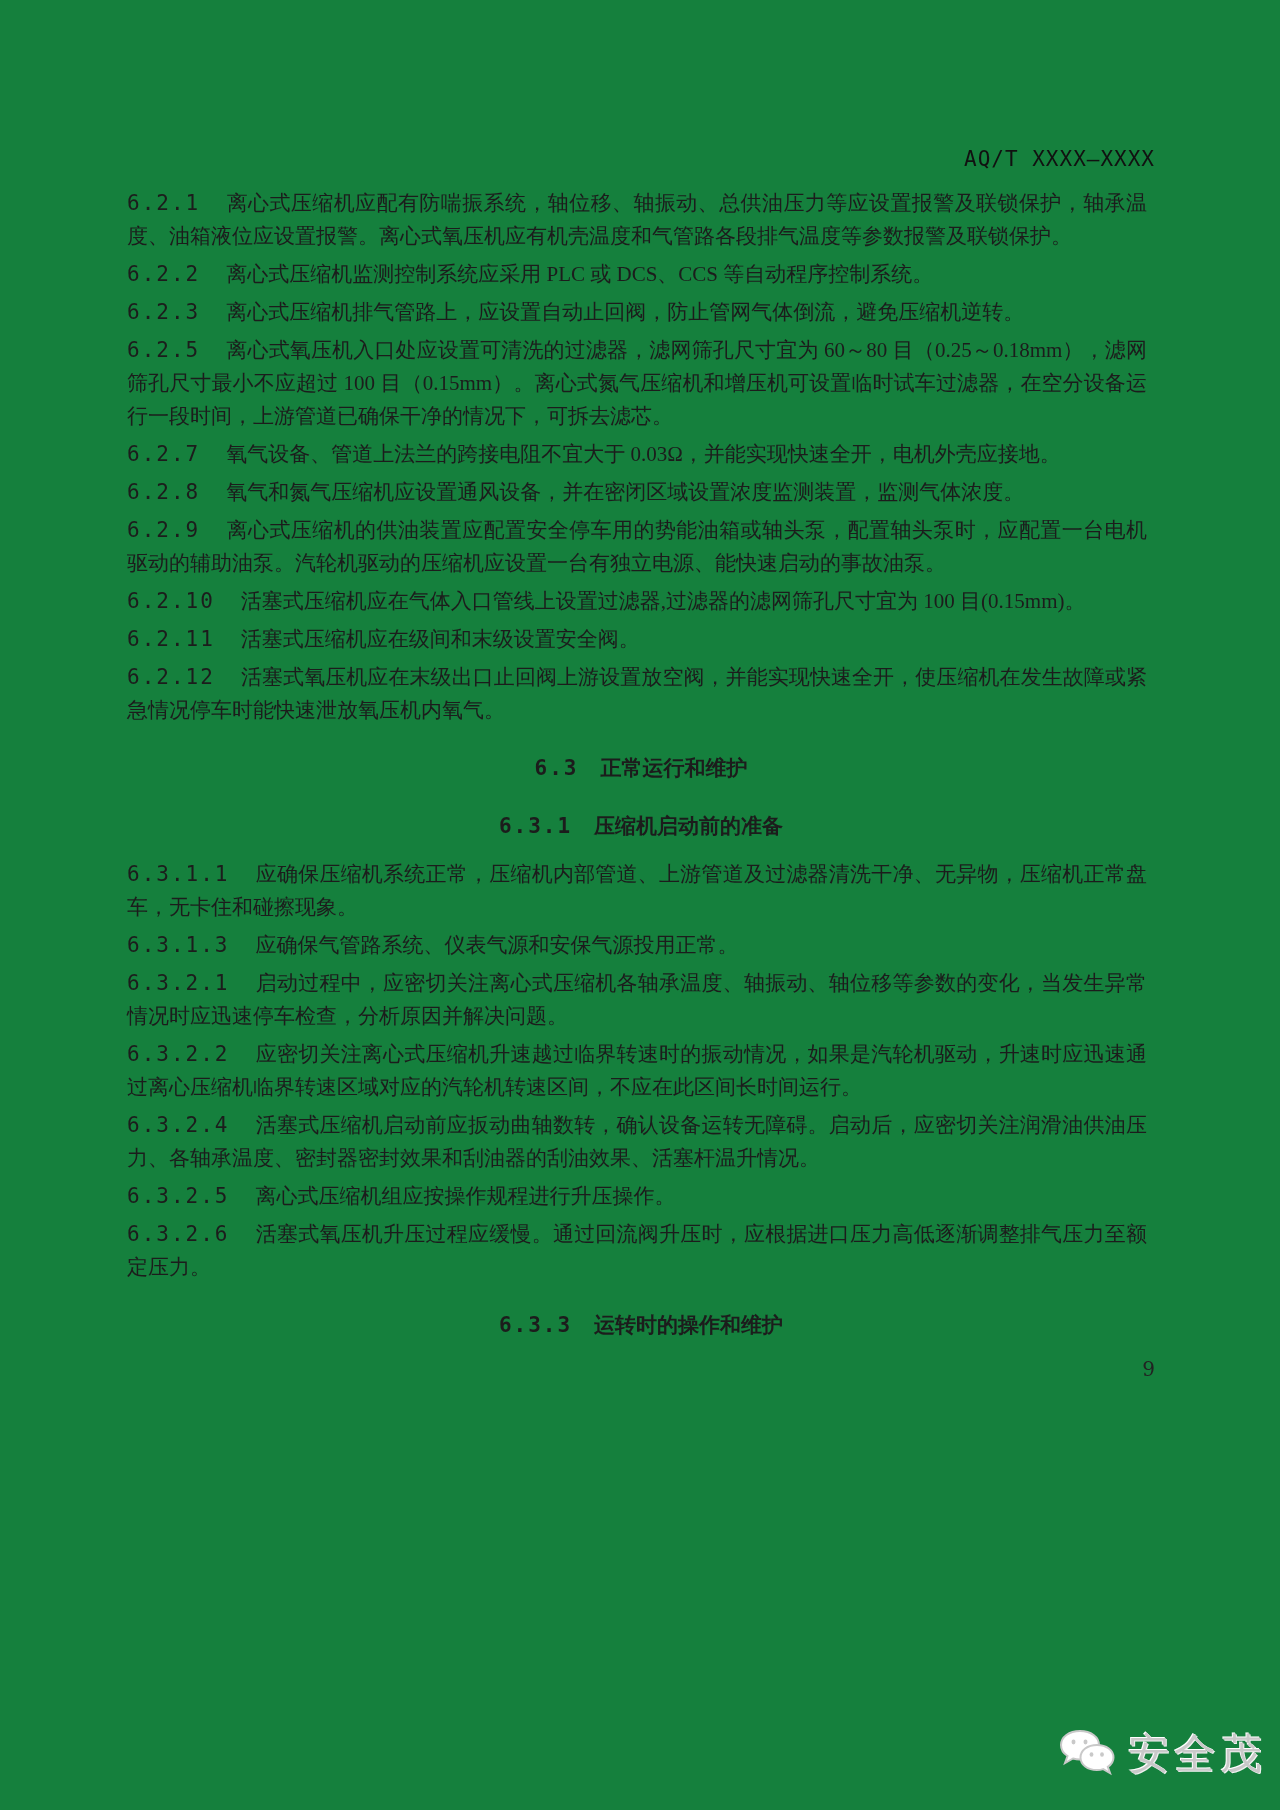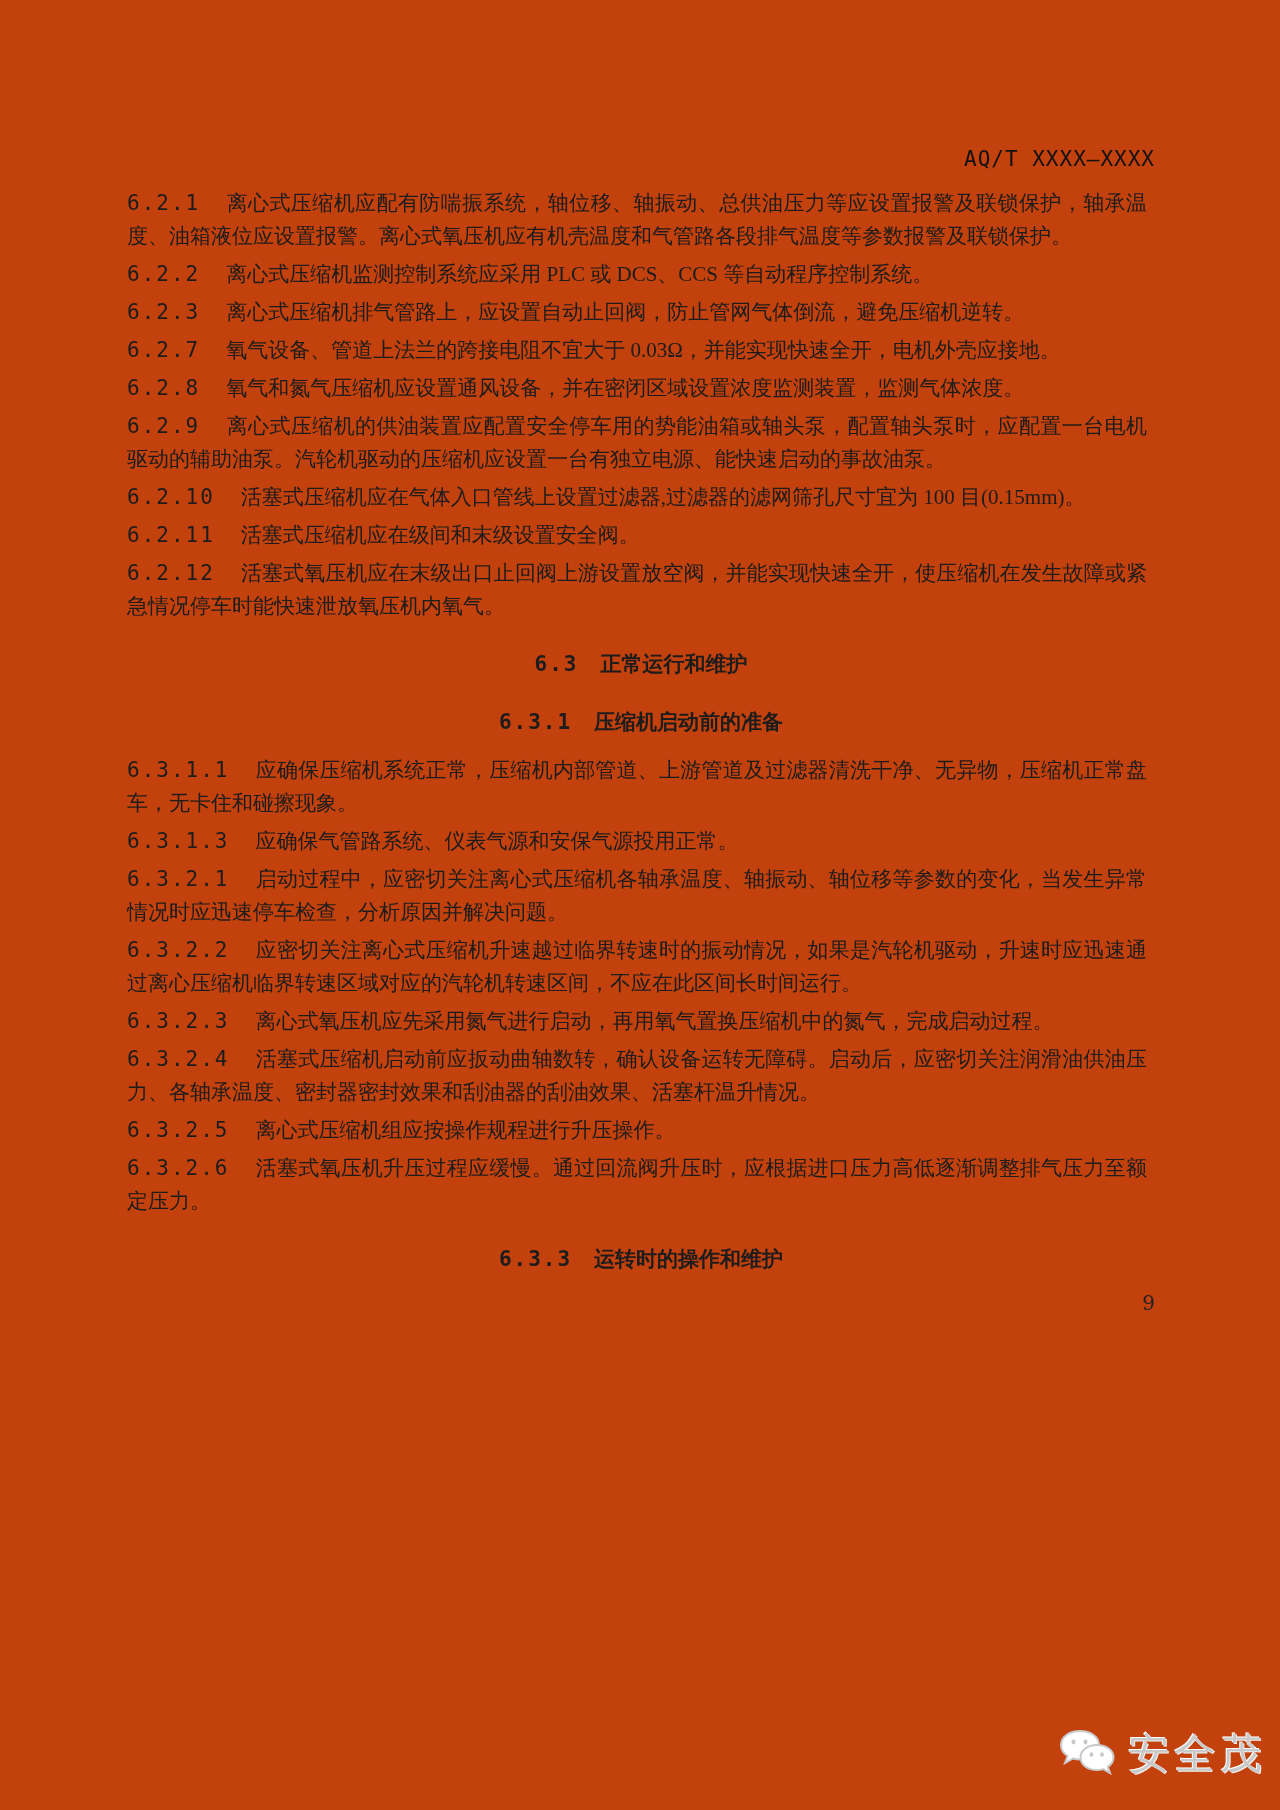--- a/index.html
+++ b/index.html
@@ -1,21 +1,21 @@
 <!DOCTYPE html>
 <html lang="zh"><head>
 <meta charset="utf-8">
 <style>
   html,body { margin:0; padding:0; }
   body { background:#ffffff; }
   .page {
     position: relative;
     width: 1280px;
     height: 1810px;
-    background: #c2410c;
+    background: #15803d;
     overflow: hidden;
     font-family: "Liberation Serif", "DejaVu Serif", serif;
     color: #1c1c1c;
   }
   .content {
     position: absolute;
     left: 127px;
     top: 146px;
     width: 1028px;
   }
@@ -86,20 +86,23 @@
         <p class="para body">
     <span class="num">6.2.1</span><span class="txt">离心式压缩机应配有防喘振系统，轴位移、轴振动、总供油压力等应设置报警及联锁保护，轴承温度、油箱液位应设置报警。离心式氧压机应有机壳温度和气管路各段排气温度等参数报警及联锁保护。</span>
   </p>
         <p class="para body">
     <span class="num">6.2.2</span><span class="txt">离心式压缩机监测控制系统应采用 PLC 或 DCS、CCS 等自动程序控制系统。</span>
   </p>
         <p class="para body">
     <span class="num">6.2.3</span><span class="txt">离心式压缩机排气管路上，应设置自动止回阀，防止管网气体倒流，避免压缩机逆转。</span>
   </p>
         <p class="para body">
+    <span class="num">6.2.5</span><span class="txt">离心式氧压机入口处应设置可清洗的过滤器，滤网筛孔尺寸宜为 60～80 目（0.25～0.18mm），滤网筛孔尺寸最小不应超过 100 目（0.15mm）。离心式氮气压缩机和增压机可设置临时试车过滤器，在空分设备运行一段时间，上游管道已确保干净的情况下，可拆去滤芯。</span>
+  </p>
+        <p class="para body">
     <span class="num">6.2.7</span><span class="txt">氧气设备、管道上法兰的跨接电阻不宜大于 0.03Ω，并能实现快速全开，电机外壳应接地。</span>
   </p>
         <p class="para body">
     <span class="num">6.2.8</span><span class="txt">氧气和氮气压缩机应设置通风设备，并在密闭区域设置浓度监测装置，监测气体浓度。</span>
   </p>
         <p class="para body">
     <span class="num">6.2.9</span><span class="txt">离心式压缩机的供油装置应配置安全停车用的势能油箱或轴头泵，配置轴头泵时，应配置一台电机驱动的辅助油泵。汽轮机驱动的压缩机应设置一台有独立电源、能快速启动的事故油泵。</span>
   </p>
         <p class="para body">
     <span class="num">6.2.10</span><span class="txt">活塞式压缩机应在气体入口管线上设置过滤器,过滤器的滤网筛孔尺寸宜为 100 目(0.15mm)。</span>
@@ -120,23 +123,20 @@
     <span class="num">6.3.1.1</span><span class="txt">应确保压缩机系统正常，压缩机内部管道、上游管道及过滤器清洗干净、无异物，压缩机正常盘车，无卡住和碰擦现象。</span>
   </p>
         <p class="para body">
     <span class="num">6.3.1.3</span><span class="txt">应确保气管路系统、仪表气源和安保气源投用正常。</span>
   </p>
         <p class="para body">
     <span class="num">6.3.2.1</span><span class="txt">启动过程中，应密切关注离心式压缩机各轴承温度、轴振动、轴位移等参数的变化，当发生异常情况时应迅速停车检查，分析原因并解决问题。</span>
   </p>
         <p class="para body">
     <span class="num">6.3.2.2</span><span class="txt">应密切关注离心式压缩机升速越过临界转速时的振动情况，如果是汽轮机驱动，升速时应迅速通过离心压缩机临界转速区域对应的汽轮机转速区间，不应在此区间长时间运行。</span>
-  </p>
-        <p class="para body">
-    <span class="num">6.3.2.3</span><span class="txt">离心式氧压机应先采用氮气进行启动，再用氧气置换压缩机中的氮气，完成启动过程。</span>
   </p>
         <p class="para body">
     <span class="num">6.3.2.4</span><span class="txt">活塞式压缩机启动前应扳动曲轴数转，确认设备运转无障碍。启动后，应密切关注润滑油供油压力、各轴承温度、密封器密封效果和刮油器的刮油效果、活塞杆温升情况。</span>
   </p>
         <p class="para body">
     <span class="num">6.3.2.5</span><span class="txt">离心式压缩机组应按操作规程进行升压操作。</span>
   </p>
         <p class="para body">
     <span class="num">6.3.2.6</span><span class="txt">活塞式氧压机升压过程应缓慢。通过回流阀升压时，应根据进口压力高低逐渐调整排气压力至额定压力。</span>
   </p>

